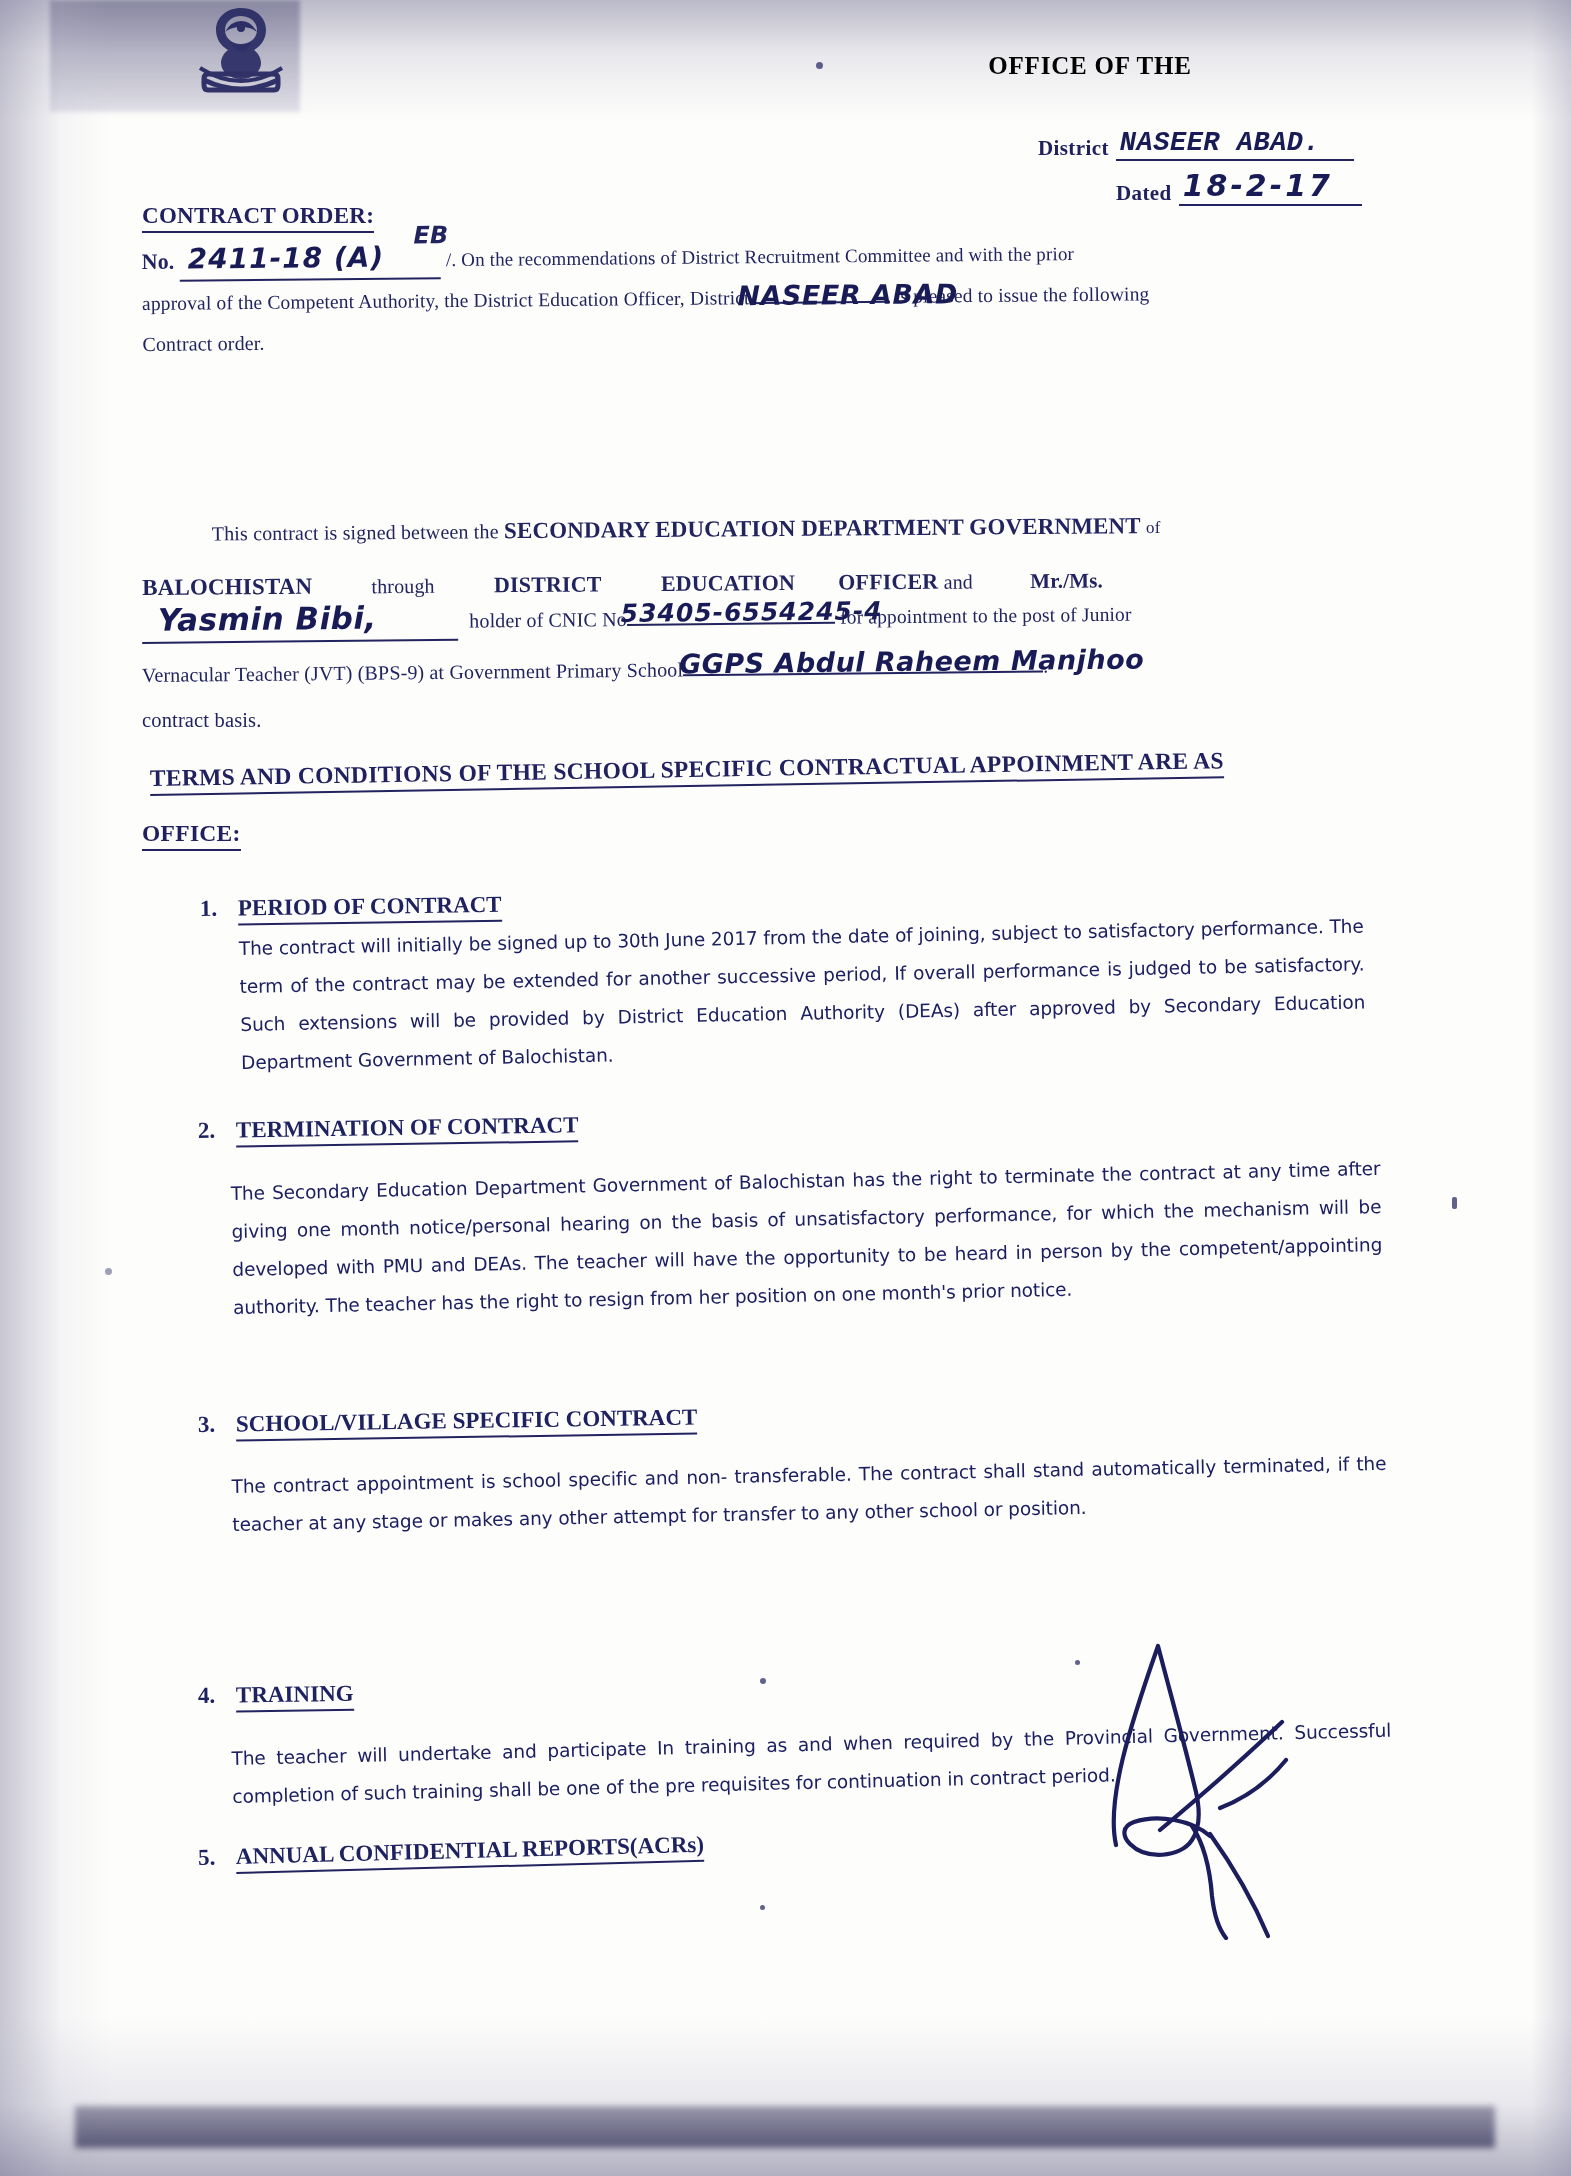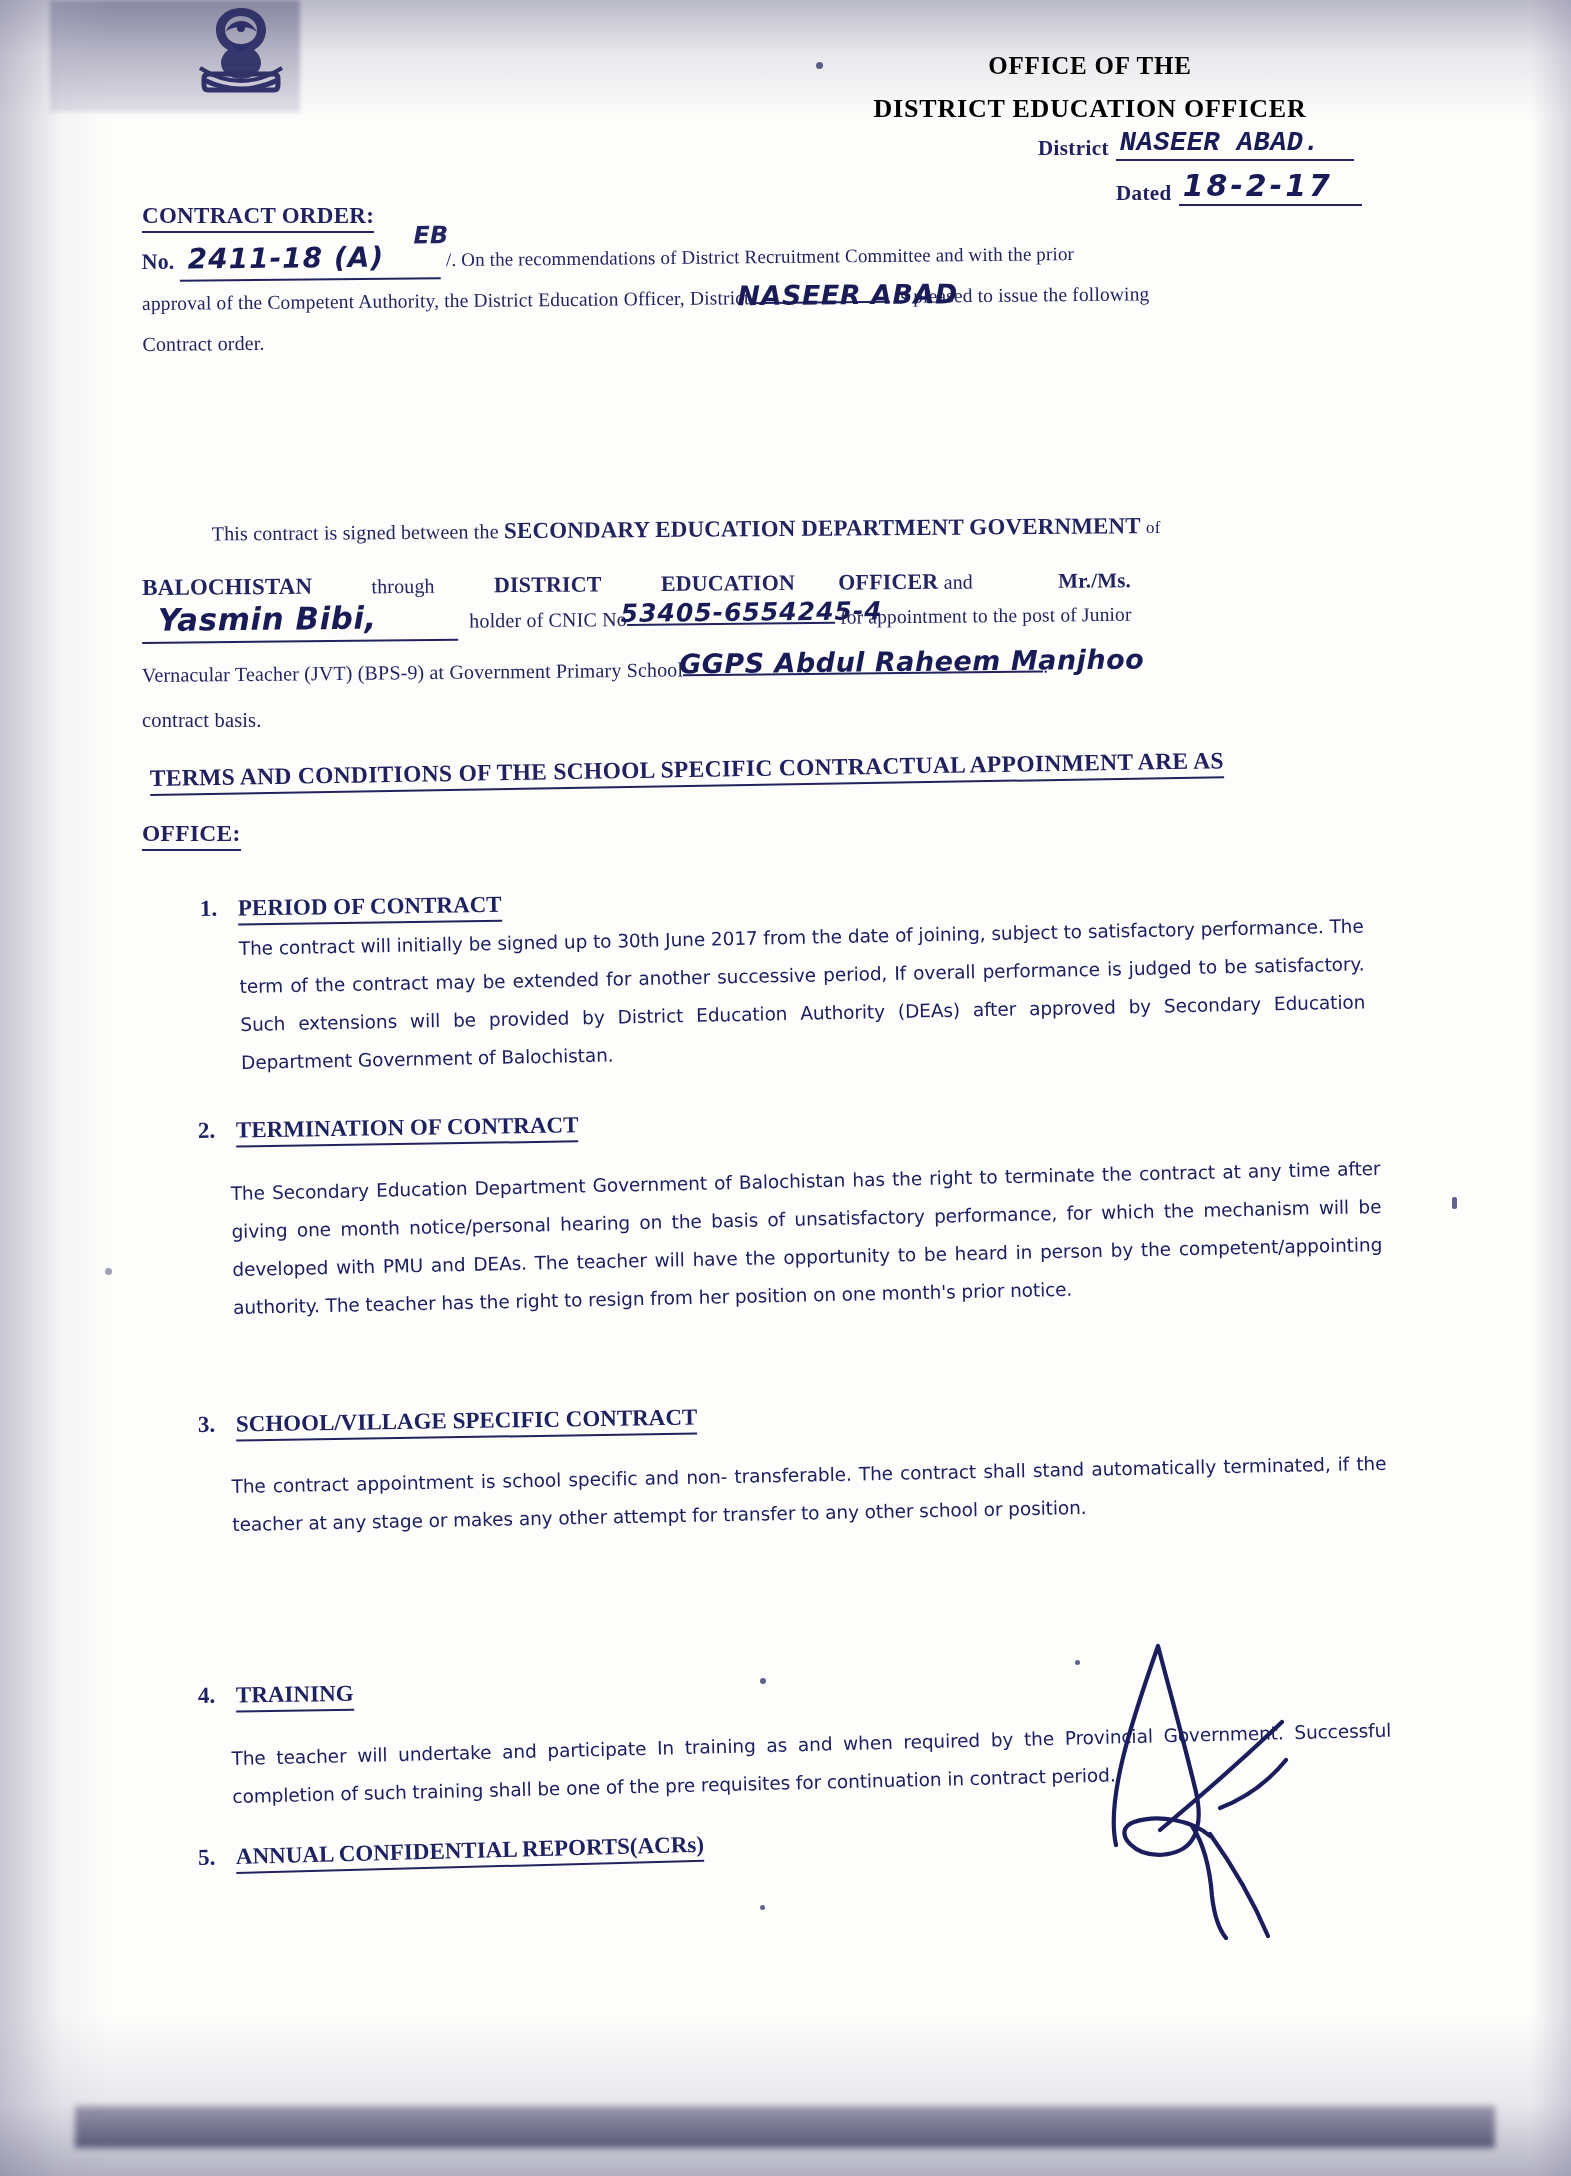--- a/index.html
+++ b/index.html
@@ -201,21 +201,20 @@
         <path d="M30 72 h66 q4 0 4 5 v6 q0 5-4 5 h-66 q-4 0-4-5 v-6 q0-5 4-5 z" fill="none" stroke="#23255f" stroke-width="5"></path>
         <path d="M26 78 q37 18 74 0" fill="none" stroke="#23255f" stroke-width="5"></path>
         <path d="M22 66 q41 26 82 0" fill="none" stroke="#23255f" stroke-width="4"></path>
         <circle cx="63" cy="26" r="4"></circle>
       </g>
     </svg>
   </div>
 
   <div class="office-head">
     <div class="office-line1">OFFICE OF THE</div>
-    <div class="office-line2">DISTRICT EDUCATION OFFICER</div>
   </div>
 
   <div class="kv-row" style="left:1038px; top:128px;">
     <span class="kv-label">District</span>
     <span class="kv-underline hand" style="font-size:27px; min-width:230px;font-family:Liberation Mono, monospace;">NASEER ABAD.</span>
   </div>
 
   <div class="kv-row" style="left:1116px; top:168px;justify-content:space-between;">
     <span class="kv-label">Dated</span>
     <span class="kv-underline hand" style="font-size:30px; min-width:175px; letter-spacing:3px;">18-2-17</span>
@@ -242,21 +241,21 @@
     <span style="margin-left:70px; font-size:20px;">This contract is signed between the</span>
     <span class="bigcaps" style="font-size:23px;">SECONDARY EDUCATION DEPARTMENT GOVERNMENT</span>
     <span style="font-size:17px;text-align:center;">of</span>
     <br>
     <span class="bigcaps" style="font-size:23px;">BALOCHISTAN</span>
     <span style="font-size:20px; margin:8px 54px;">through</span>
     <span class="bigcaps" style="font-size:22px;">DISTRICT</span>
     <span class="bigcaps" style="font-size:22px; margin-left:54px;">EDUCATION</span>
     <span class="bigcaps" style="font-size:22px; margin-left:38px;">OFFICER</span>
     <span style="font-size:20px; ">and</span>
-    <span class="bigcaps" style="font-size:21px; margin-left:80px;">Mr./Ms.</span>
+    <span class="bigcaps" style="font-size:21px; margin-left:52px;">Mr./Ms.</span>
   </div>
 
   <div class="para tilt" style="left:142px; top:600px; width:1300px; transform: rotate(-0.6deg);">
     <span class="blank-line hand" style="font-size:31px; min-width:290px; padding:0 10px 2px 16px;">Yasmin Bibi,</span>
     <span style="font-size:20px; margin-left:6px;">holder of CNIC No</span><span class="blank-line" style="width:208px; display:inline-block; position:relative;">
       <span class="hand" style="position:absolute; left:-6px; top:-30px; font-size:25px; white-space:nowrap; letter-spacing:1px;">53405-6554245-4</span>
     </span>
     <span style="font-size:19.5px;">for appointment to the post of Junior</span>
   </div>
 

